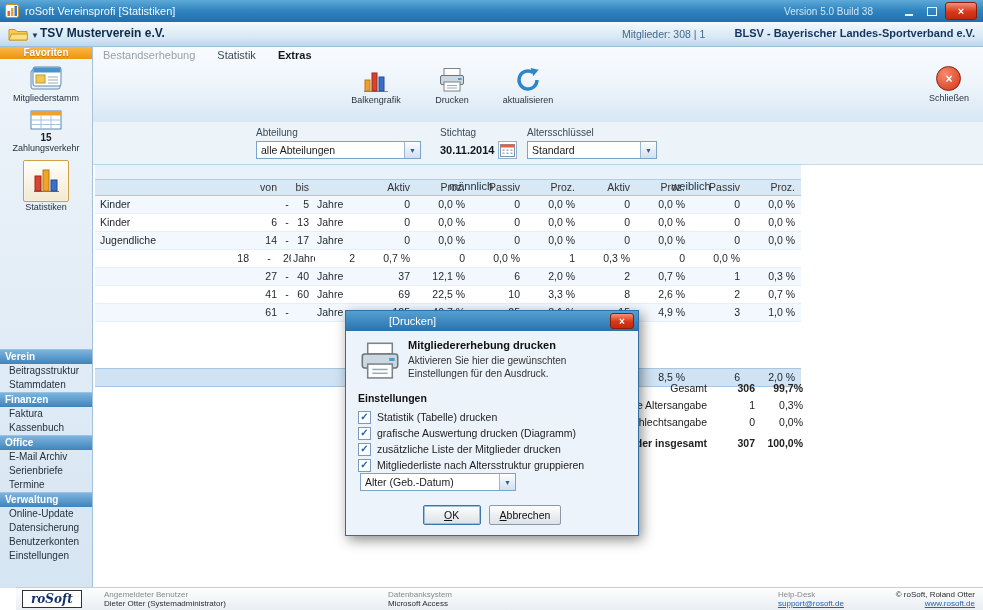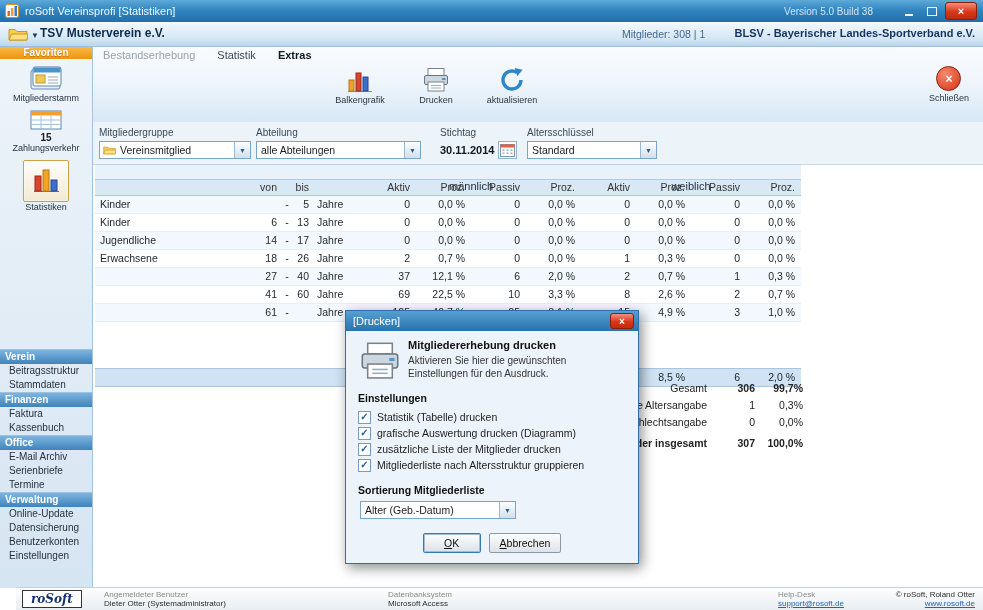--- a/index.html
+++ b/index.html
@@ -40,21 +40,21 @@
   .side-item{height:14px;line-height:14px;padding-left:9px;font-size:10px;color:#26323e;cursor:pointer;}
 
   
   .main{position:absolute;left:93px;top:46px;right:0;bottom:22px;background:#fff;}
   .top-gradient{position:absolute;left:0;top:0;right:0;height:76px;background:linear-gradient(180deg,#fafcfe 0%,#eef5fb 50%,#d7e7f4 100%);border-bottom:1px solid #b6cfe2;}
   .menubar{position:absolute;left:0;top:0;right:0;height:18px;display:flex;align-items:center;padding-left:10px;gap:22px;}
   .menu-item{font-size:11px;color:#3a4a58;cursor:pointer;}
   .menu-item.muted{color:#98a2aa;}
   .menu-item.strong{color:#101820;font-weight:bold;}
   .page-title{position:absolute;left:9px;top:21px;font-size:13px;font-weight:bold;color:#3d5268;line-height:16px;}
-  .toolbar-buttons{position:absolute;left:236px;top:20px;display:flex;gap:14px;text-align:center;}
+  .toolbar-buttons{position:absolute;left:252px;top:20px;display:flex;gap:14px;text-align:center;}
   .tool-btn{min-width:62px;display:flex;flex-direction:column;align-items:center;cursor:pointer;}
   .tool-icon{height:27px;display:flex;align-items:flex-end;}
   .tool-label{font-size:9px;color:#2a3642;margin-top:2px;}
   .close-area{position:absolute;right:14px;top:20px;display:flex;flex-direction:column;align-items:center;cursor:pointer;}
   .close-circle{width:23px;height:23px;border-radius:50%;background:radial-gradient(circle at 35% 30%,#f68a70,#d63212);border:1px solid #8e2006;color:#fff;font-weight:bold;font-size:12px;display:flex;align-items:center;justify-content:center;}
 
   
   .filters{position:absolute;left:0;top:76px;right:0;height:42px;background:#ecf4fa;border-bottom:1px solid #c6dbec;}
   .filter{position:absolute;top:5px;}
   .f-label{font-size:10px;color:#3a4a58;margin-bottom:3px;}
@@ -88,21 +88,21 @@
   .sum-row .s-label{flex:1;text-align:right;}
   .sum-row .s-val{width:48px;text-align:right;}
   .sum-row .s-pct{width:48px;text-align:right;}
   .sum-row .b{font-weight:bold;}
   .sum-row.lastrow{margin-top:4px;}
   .sum-row.lastrow .s-label{font-weight:bold;}
 
   
   .dialog{position:absolute;left:345px;top:310px;width:292px;background:#edf3fa;border:1px solid #2f6ea6;box-shadow:3px 4px 12px rgba(0,0,0,.45);z-index:50;}
   .dlg-titlebar{height:20px;background:linear-gradient(180deg,#55a0d2,#2a72ac);display:flex;align-items:center;color:#fff;}
-  .dlg-title{padding-left:7px;font-size:11px;}
+  .dlg-title{padding-left:7px;font-size:11px;margin-left:36px;}
   .dlg-close{margin-left:auto;margin-right:4px;width:22px;height:14px;background:linear-gradient(180deg,#f4907c,#d63818 55%,#c02a0c);border:1px solid #8a1e08;border-radius:3px;color:#fff;font-weight:bold;font-size:10px;display:flex;align-items:center;justify-content:center;cursor:pointer;}
   .dlg-body{padding:8px 12px 10px 12px;}
   .dlg-top{display:flex;gap:6px;}
   .dlg-printer{flex:none;margin-top:2px;}
   .dlg-heading{font-size:11px;font-weight:bold;color:#101010;margin-bottom:3px;}
   .dlg-desc{font-size:10px;color:#333;line-height:13px;width:220px;}
   .dlg-section{font-size:10.5px;font-weight:bold;color:#101010;margin:9px 0 5px 0;}
   .dlg-section.mt{margin-top:11px;}
   .cb-row{display:flex;align-items:center;height:16px;cursor:pointer;}
   .cb{width:11px;height:11px;background:#fff;border:1px solid #7a9ac0;flex:none;display:flex;align-items:center;justify-content:center;font-size:10px;font-weight:bold;color:#1f5fae;line-height:10px;}
@@ -252,33 +252,20 @@
           </span>
           <span class="tool-label">aktualisieren</span>
         </div>
       </div>
     <div class="close-area">
       <div class="close-circle">×</div>
       <div class="tool-label">Schließen</div>
     </div>
 
     <div class="filters">
-      <div class="filter" style="left:6px;width:152px;">
-        <div class="f-label">Mitgliedergruppe</div>
-        <div class="dd">
-          <span class="mini-folder">
-              <svg width="13" height="10" viewBox="0 0 20 14">
-                <path d="M1 13 L1 2.5 L7 2.5 L9 4.5 L19 4.5 L19 13 Z" fill="#f8cc4c" stroke="#c89a20"></path>
-                <path d="M1 13 L3.5 7 L19.8 7 L19 13 Z" fill="#fadf86" stroke="#c89a20"></path>
-              </svg>
-            </span>
-          <span class="dd-text">Vereinsmitglied</span>
-          <span class="dd-btn">▼</span>
-        </div>
-      </div>
       <div class="filter" style="left:163px;width:165px;">
         <div class="f-label">Abteilung</div>
         <div class="dd">
           <span class="dd-text">alle Abteilungen</span>
           <span class="dd-btn">▼</span>
         </div>
       </div>
       <div class="filter" style="left:347px;width:86px;">
         <div class="f-label">Stichtag</div>
         <div class="date-row">
@@ -368,21 +355,20 @@
           <span class="c num">0</span>
           <span class="c num">0,0 %</span>
           <span class="c num">0</span>
           <span class="c num">0,0 %</span>
           <span class="c num">0</span>
           <span class="c num">0,0 %</span>
           <span class="c num">0</span>
           <span class="c num">0,0 %</span>
         </div>
         <div class="t-row t-data">
-          <span class="c name">Erwachsene</span>
           <span class="c num">18</span>
           <span class="c sep">-</span>
           <span class="c num">26</span>
           <span class="c unit">Jahre</span>
           <span class="c num">2</span>
           <span class="c num">0,7 %</span>
           <span class="c num">0</span>
           <span class="c num">0,0 %</span>
           <span class="c num">1</span>
           <span class="c num">0,3 %</span>
@@ -508,21 +494,20 @@
           </div>
           <div class="cb-row">
             <span class="cb">✓</span>
             <span class="cb-label">zusätzliche Liste der Mitglieder drucken</span>
           </div>
           <div class="cb-row">
             <span class="cb">✓</span>
             <span class="cb-label">Mitgliederliste nach Altersstruktur gruppieren</span>
           </div>
         </div>
-      <div class="dlg-section mt">Sortierung Mitgliederliste</div>
       <div class="dd dlg-dd">
         <span class="dd-text">Alter (Geb.-Datum)</span>
         <span class="dd-btn">▼</span>
       </div>
       <div class="dlg-buttons">
         <button class="btn default"><u>O</u>K</button>
         <button class="btn"><u>A</u>bbrechen</button>
       </div>
     </div>
   </div>

